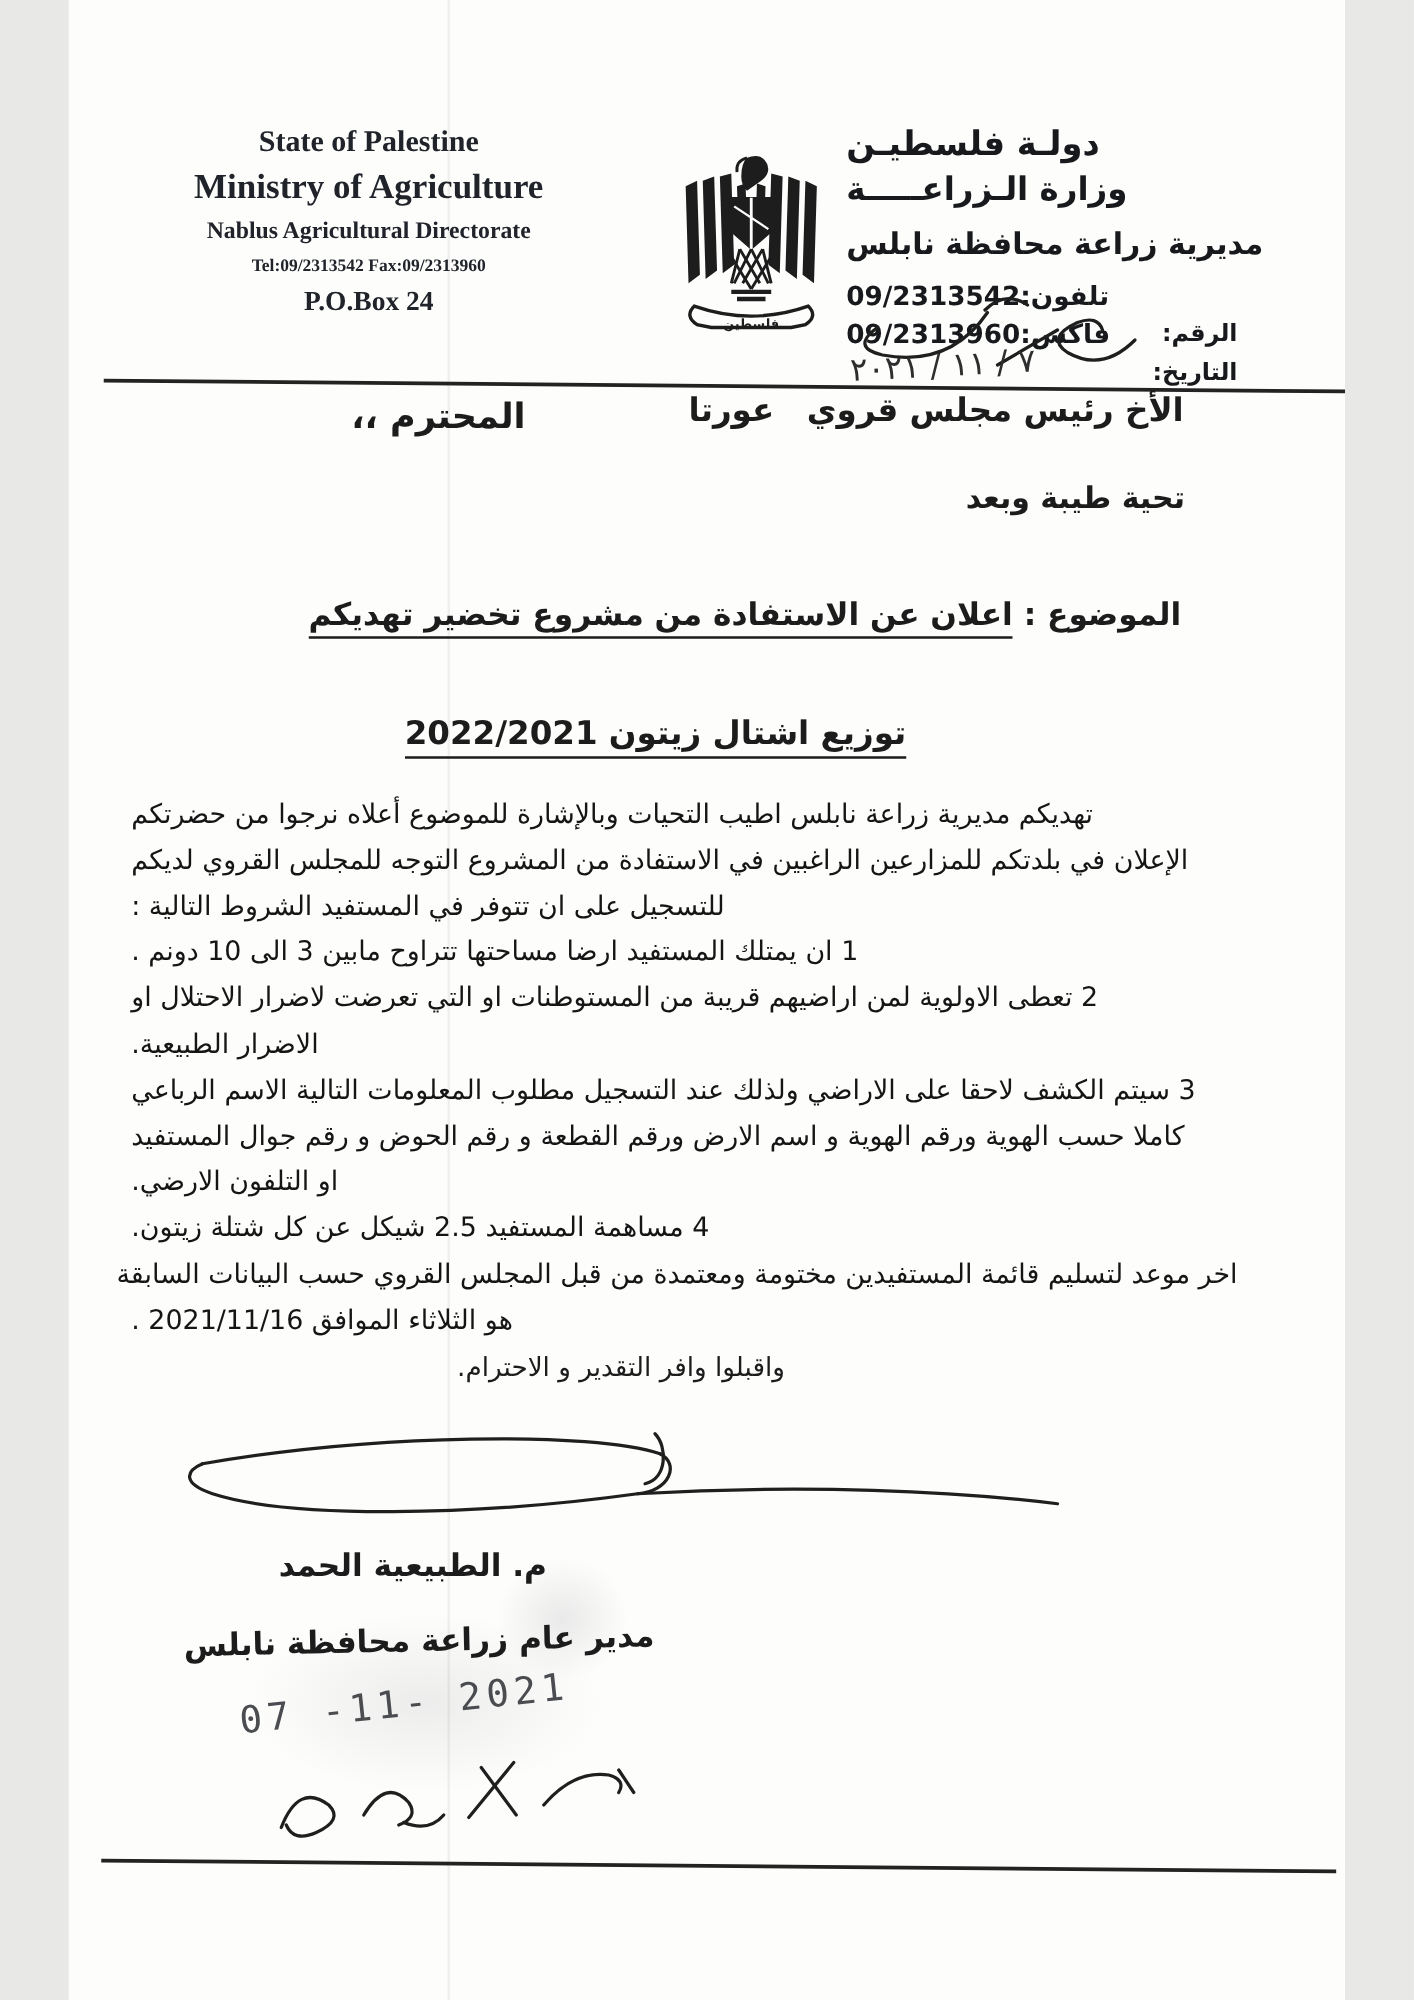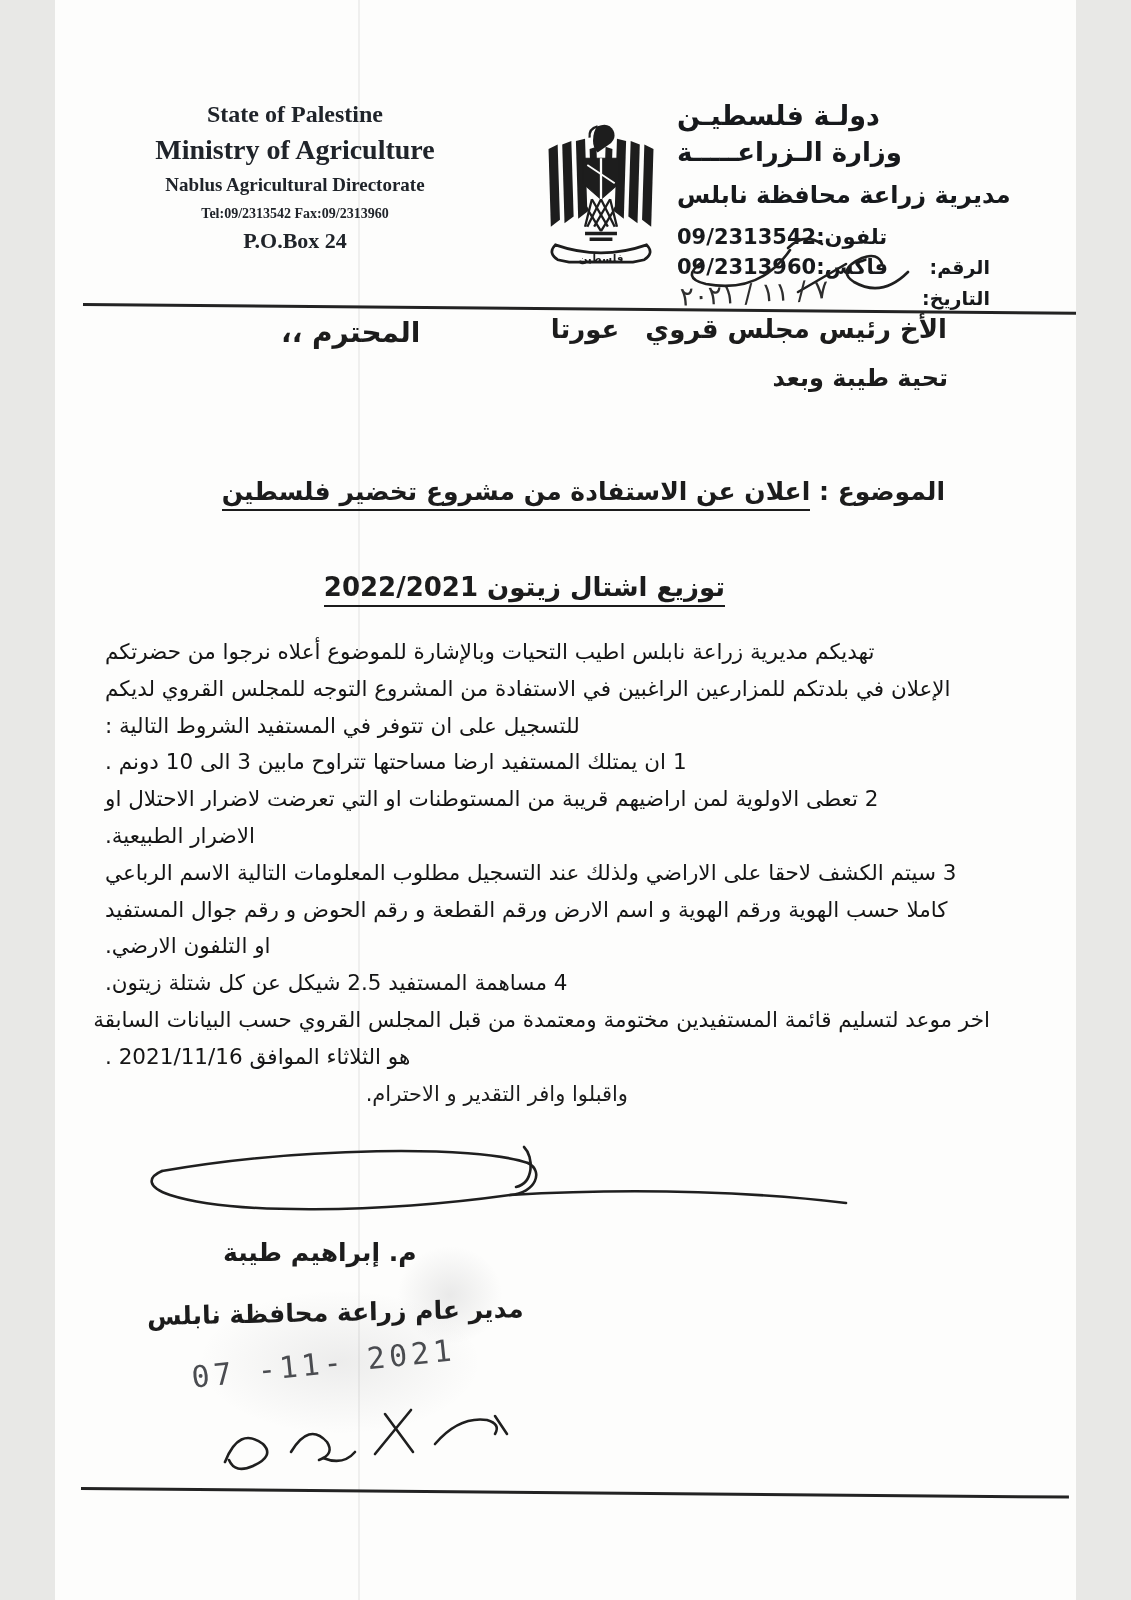--- a/index.html
+++ b/index.html
@@ -39,21 +39,21 @@
     background:repeating-linear-gradient(180deg,rgba(0,0,0,0.22) 0 2px,transparent 2px 10px);opacity:.55;}
   .stamp-ghost1{left:90px;top:1262px;width:390px;height:200px;border-radius:50%;
     background:radial-gradient(closest-side,rgba(90,90,95,0.10),transparent 72%);}
   .stamp-ghost2{left:320px;top:1225px;width:150px;height:140px;border-radius:50%;
     background:radial-gradient(closest-side,rgba(90,90,95,0.12),transparent 70%);}
 
   
   .addr-right{right:129px;top:314px;font-size:26px;}
   .addr-gap{display:inline-block;width:26px;}
   .honorific{left:226px;top:316px;font-size:28px;}
-  .greeting{right:128px;top:364px;font-size:24px;}
+  .greeting{right:128px;top:384px;font-size:24px;}
 
   
   .subject1{right:131px;top:477px;font-size:25px;}
   .subject1 .u, .subject2{border-bottom:0;}
   .underlined{text-decoration:none;border-bottom:2.5px solid #1c1c1c;padding-bottom:3px;}
   .subject2{left:330px;top:572px;width:340px;text-align:center;font-size:26px;}
 
   
   .body-block{left:50px;right:86px;top:634px;font-size:21.5px;color:#151515;}
   .bline{direction:rtl;unicode-bidi:plaintext;text-align:left;line-height:36.8px;height:36.8px;white-space:nowrap;}
@@ -148,21 +148,21 @@
 
   <div class="abs addr-right rtl b nw">
     <span>الأخ رئيس مجلس قروي</span><span class="addr-gap"></span><span>عورتا</span>
   </div>
   <div class="abs honorific rtl b nw">المحترم ،،</div>
 
   <div class="abs greeting rtl b nw">تحية طيبة وبعد</div>
 
   <div class="abs subject1 rtl b nw">
     <span>الموضوع :</span>
-    <span class="underlined">اعلان عن الاستفادة من مشروع تخضير فلسطين</span>
+    <span class="underlined">اعلان عن الاستفادة من مشروع تخضير تهديكم</span>
   </div>
   <div class="abs subject2 rtl b nw">
     <span class="underlined">توزيع اشتال زيتون 2022/2021</span>
   </div>
 
   <div class="abs body-block">
     <div class="bline">تهديكم مديرية زراعة نابلس اطيب التحيات وبالإشارة للموضوع أعلاه نرجوا من حضرتكم</div>
     <div class="bline">الإعلان في بلدتكم للمزارعين الراغبين في الاستفادة من المشروع التوجه للمجلس القروي لديكم</div>
     <div class="bline">للتسجيل على ان تتوفر في المستفيد الشروط التالية :</div>
     <div class="bline">1 ان يمتلك المستفيد ارضا مساحتها تتراوح مابين 3 الى 10 دونم .</div>
@@ -178,21 +178,21 @@
 
   <div class="abs closing rtl nw">واقبلوا وافر التقدير و الاحترام.</div>
 
   <svg class="sig-svg abs" width="730" height="115" viewBox="0 0 730 115">
     <path class="ink" d="M22 38 C 160 14, 335 12, 388 30"></path>
     <path class="ink" d="M384 14 C 394 24, 394 50, 376 54"></path>
     <path class="ink" d="M388 30 C 404 38, 396 60, 370 62 C 240 80, 92 82, 30 62 C 6 54, 8 44, 22 38"></path>
     <path class="ink" d="M370 62 C 505 54, 625 60, 706 70"></path>
   </svg>
 
-  <div class="abs sig-name rtl b nw">م. إبراهيم طيبة</div>
+  <div class="abs sig-name rtl b nw">م. الطبيعية الحمد</div>
   <div class="abs sig-title rtl b nw">مدير عام زراعة محافظة نابلس</div>
   <div class="abs stamp-date nw">07 -11- 2021</div>
 
   <svg class="scrawl-svg abs" width="345" height="100" viewBox="0 0 345 100">
     <path class="ink" d="M32 74 q14 -36 38 -18 q12 12 -10 22 q-18 8 -24 -6"></path>
     <path class="ink" d="M98 64 q18 -30 36 -10 q8 12 -8 18"></path>
     <path class="ink" d="M130 70 q20 8 32 -6"></path>
     <path class="ink" d="M182 66 l36 -44"></path>
     <path class="ink" d="M192 26 l28 38"></path>
     <path class="ink" d="M242 56 q24 -28 52 -24 q14 4 8 14"></path>

